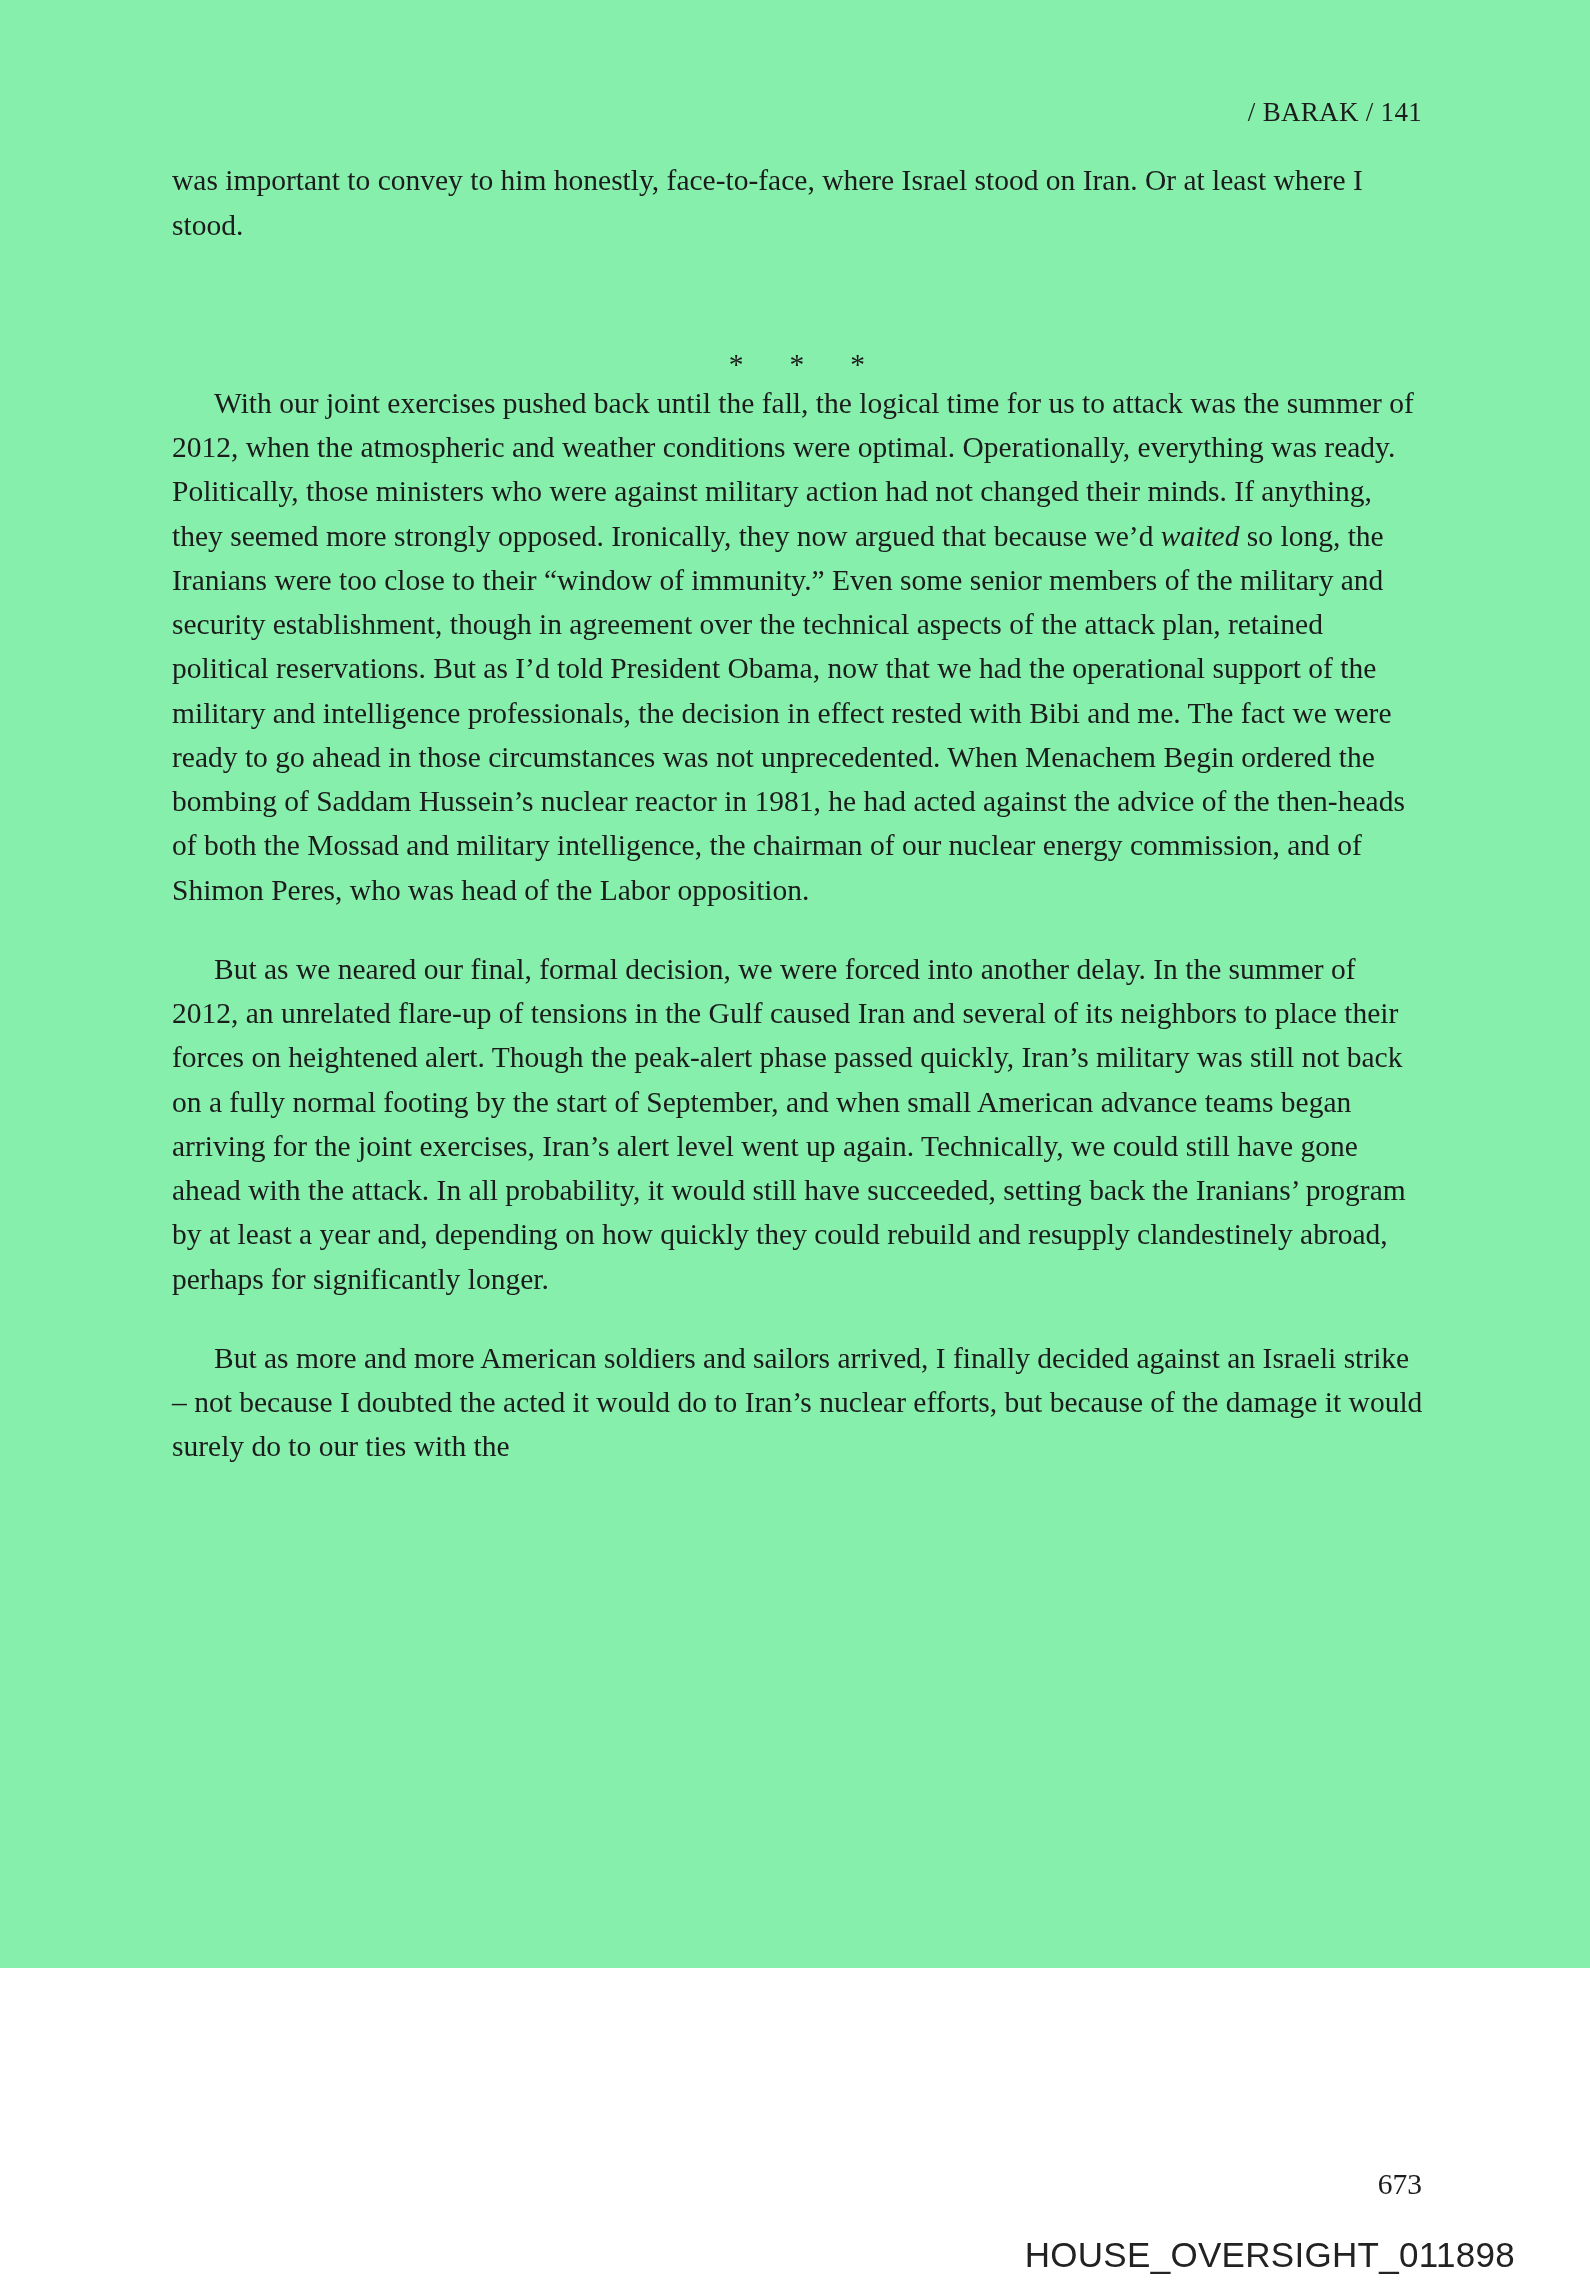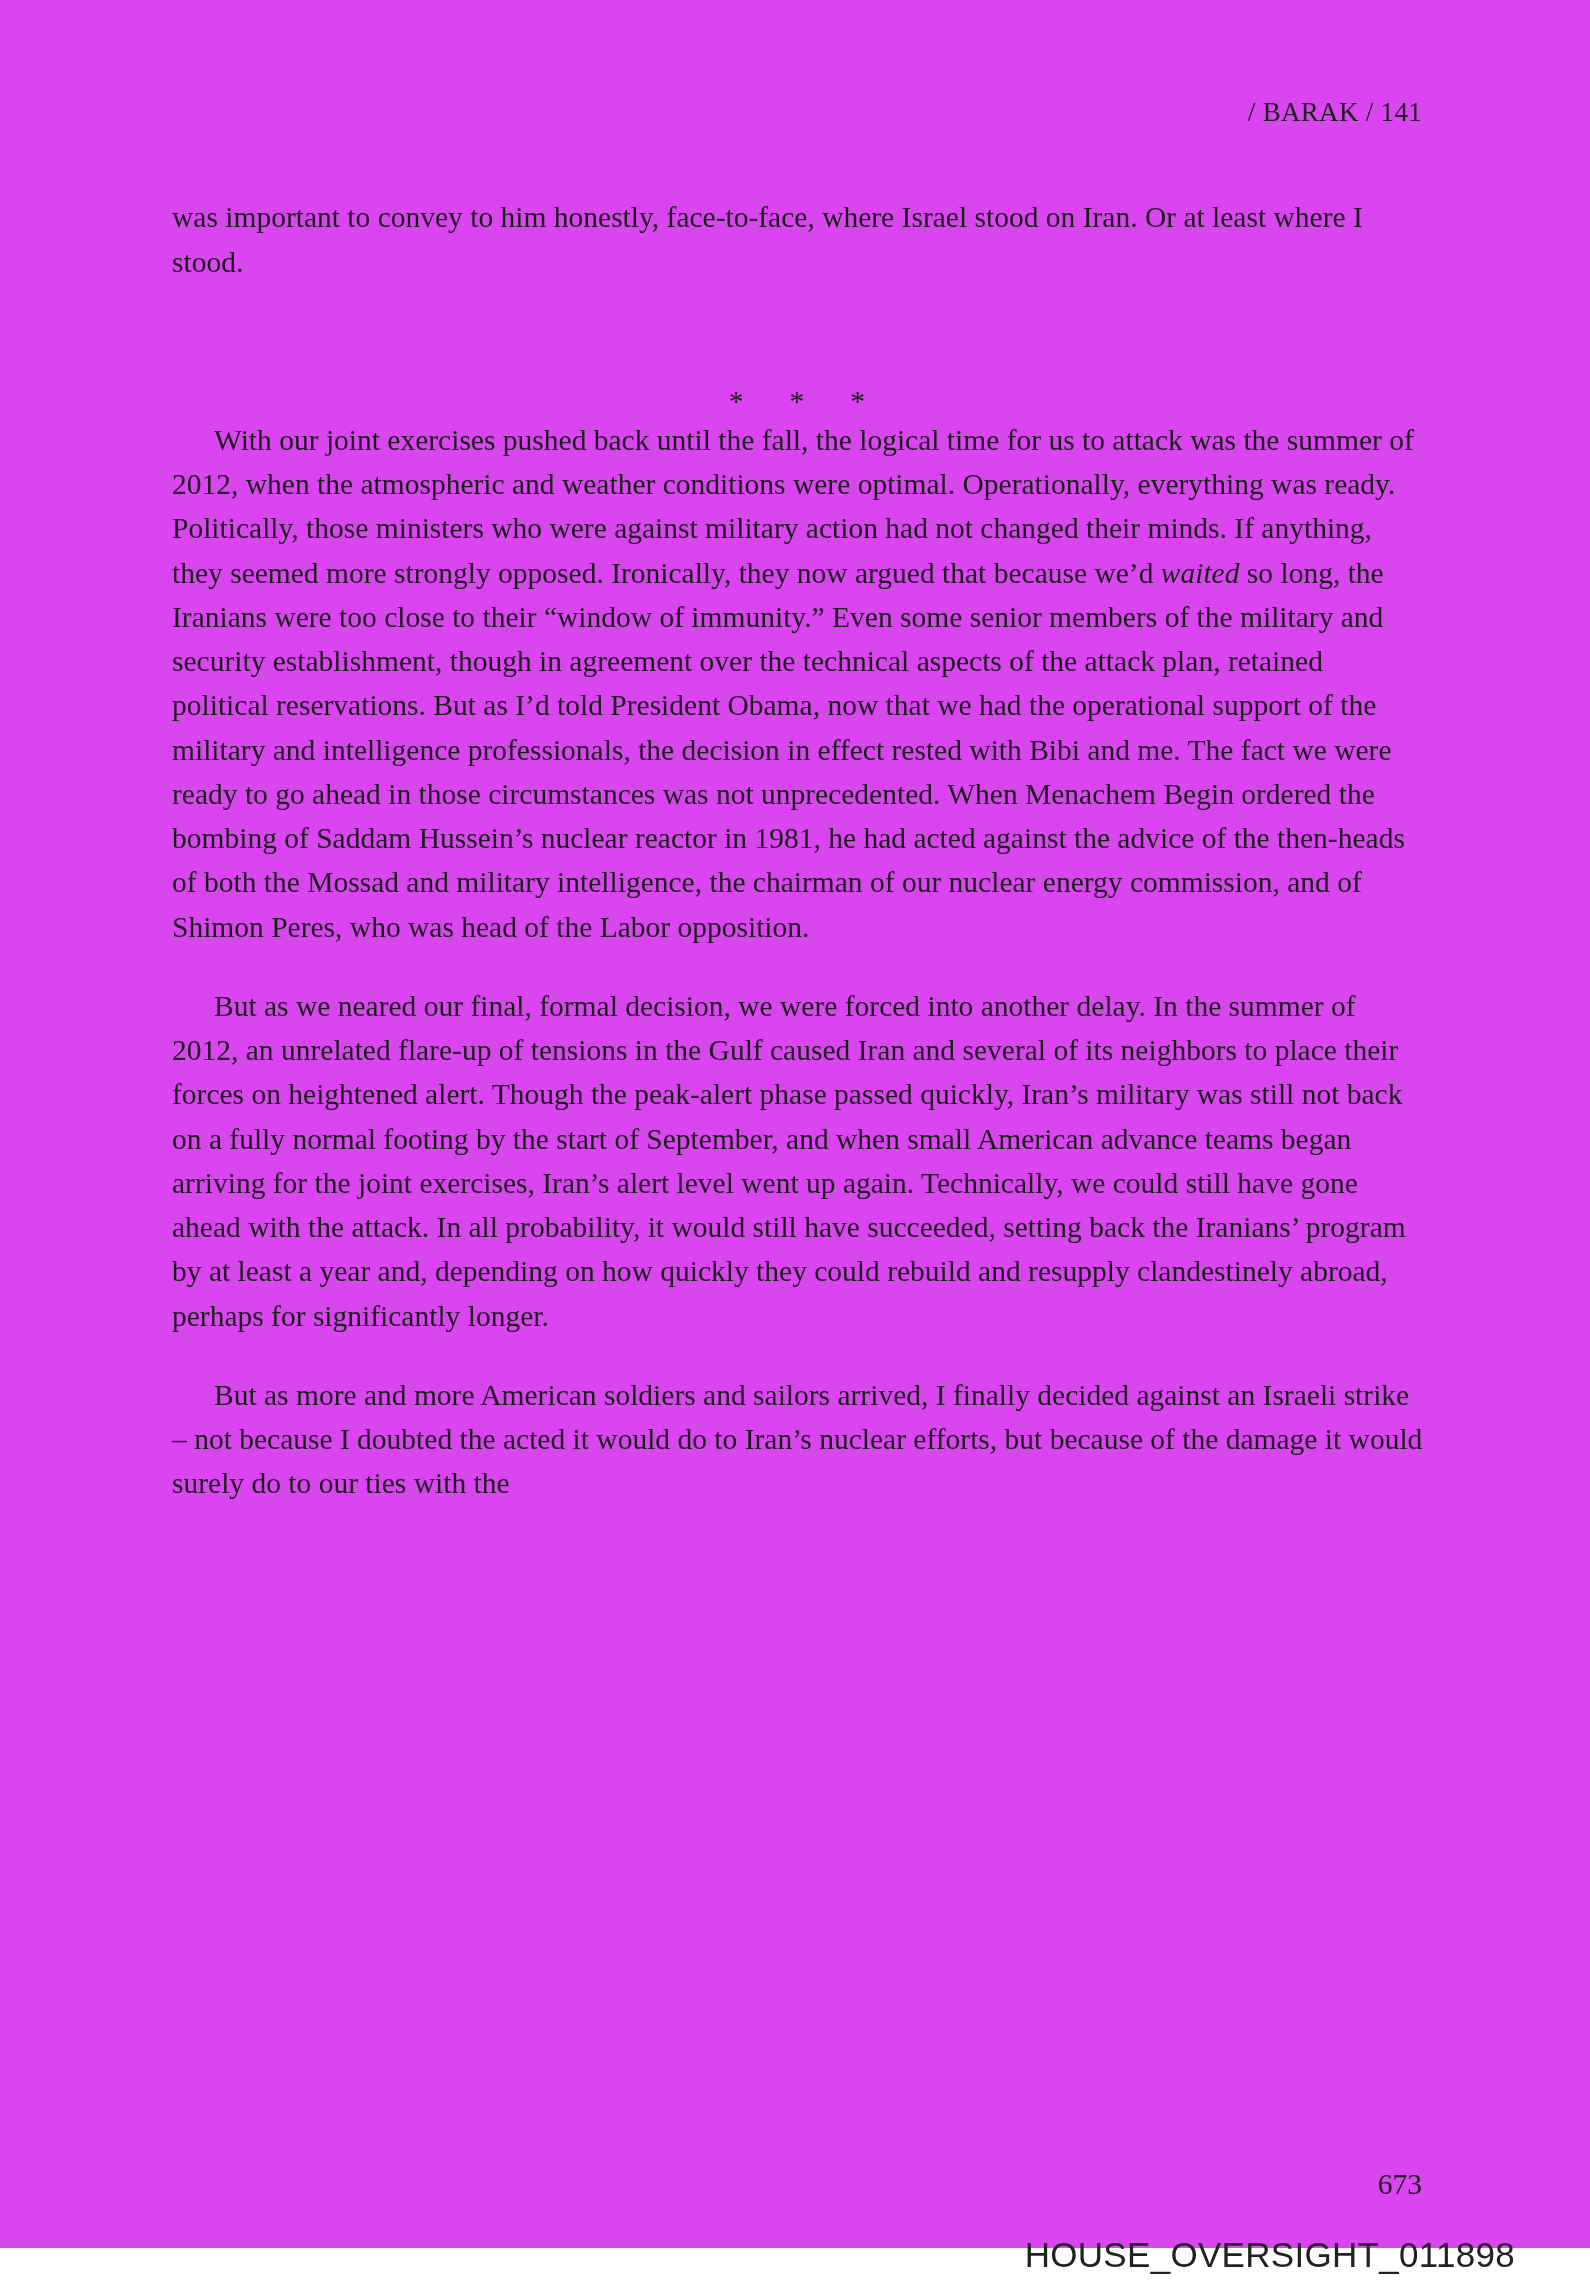--- a/index.html
+++ b/index.html
@@ -12,42 +12,42 @@
     height: 2295px;
     position: relative;
     font-family: "Liberation Serif", serif;
     color: #1c1c1c;
   }
   .page {
     position: absolute;
     top: 0;
     left: 0;
     width: 1591px;
-    height: 2248px;
-    background: #d946ef;
+    height: 1968px;
+    background: #86efac;
     box-sizing: border-box;
     padding: 96px 169px 0 172px;
   }
   .running-header {
     text-align: right;
     font-size: 27px;
     letter-spacing: 0.3px;
     line-height: 1.2;
   }
   .text-block {
     width: 1251px;
   }
   p.body-par {
     margin: 0;
     font-size: 29.5px;
     line-height: 1.5;
     text-align: left;
   }
   p.par-first {
-    margin-top: 67px;
+    margin-top: 30px;
   }
   .separator {
     margin-top: 101px;
     text-align: center;
     font-size: 29.5px;
     word-spacing: 36px;
     letter-spacing: 1.3px;
   }
   p.par-indent {
     text-indent: 42px;

